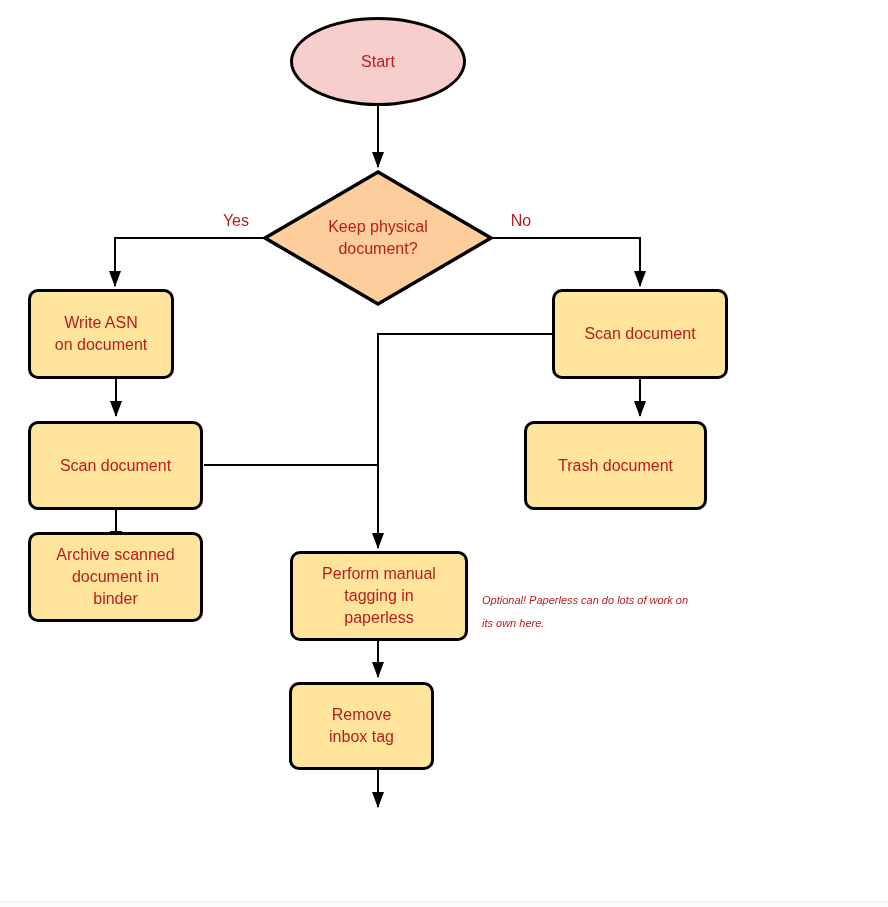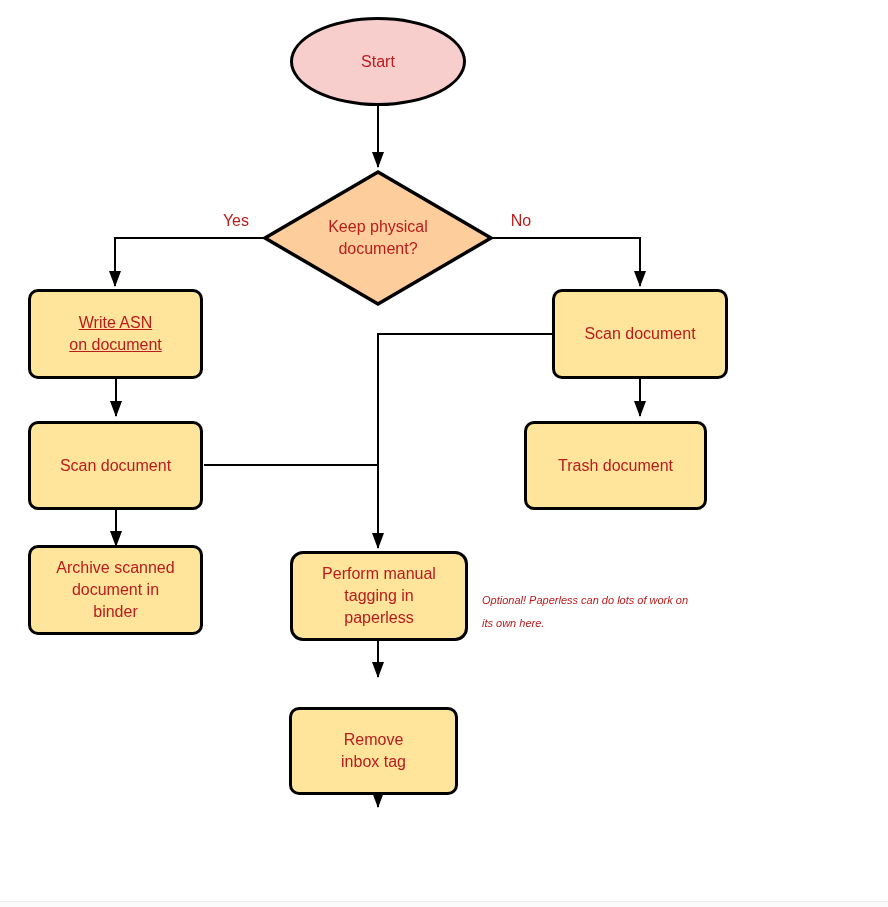--- a/index.html
+++ b/index.html
@@ -133,38 +133,38 @@
   <div class="node terminal" style="left:290px; top:17px; width:176px; height:89px;">
     <span>Start</span>
   </div>
 
   <div class="decision-label" style="left:283px; top:206px; width:190px; height:64px;">Keep physical
 document?</div>
 
   <div class="edge-label" style="left:205px; top:211px; width:44px;text-align:right;">Yes</div>
   <div class="edge-label" style="left:499px; top:211px; width:44px;">No</div>
 
-  <div class="node process" style="left:28px; top:289px; width:175px; height:90px;text-decoration:underline;">Write ASN
+  <div class="node process" style="left:28px; top:289px; width:146px; height:90px;">Write ASN
 on document</div>
 
   <div class="node process" style="left:28px; top:421px; width:175px; height:89px;">Scan document</div>
 
-  <div class="node process" style="left:28px; top:545px; width:175px; height:90px;">Archive scanned
+  <div class="node process" style="left:28px; top:532px; width:175px; height:90px;">Archive scanned
 document in
 binder</div>
 
   <div class="node process" style="left:552px; top:289px; width:176px; height:90px;">Scan document</div>
 
   <div class="node process" style="left:524px; top:421px; width:183px; height:89px;">Trash document</div>
 
-  <div class="node process" style="left:290px; top:551px; width:178px; height:90px;border-radius:13px;">Perform manual
+  <div class="node process" style="left:290px; top:551px; width:178px; height:90px;">Perform manual
 tagging in
 paperless</div>
 
-  <div class="node process" style="left:289px; top:707px; width:169px; height:88px;">Remove
+  <div class="node process" style="left:289px; top:682px; width:145px; height:88px;">Remove
 inbox tag</div>
 
 
   <div class="note" style="left:482px; top:589px; width:404px;">Optional! Paperless can do lots of work on
 its own here.</div>
 
   <div class="bottom-divider"></div>
   <div class="bottom-strip"></div>
 
 </div>

